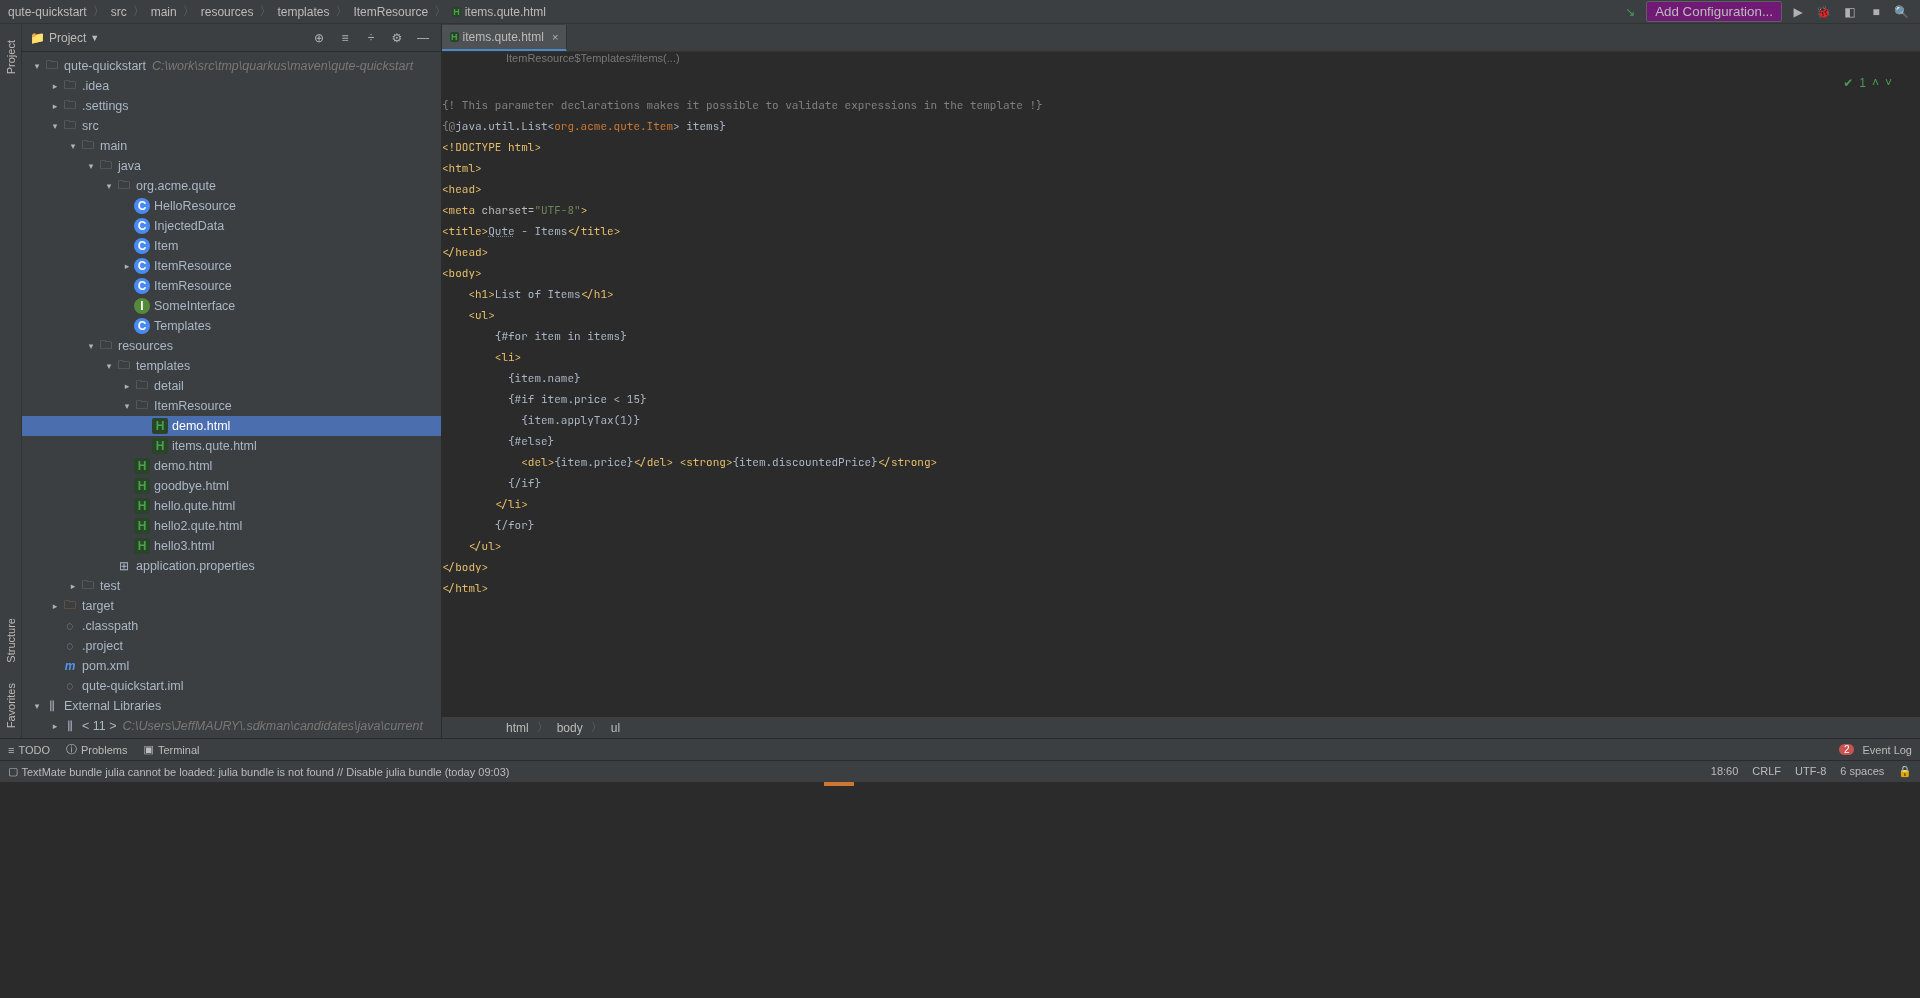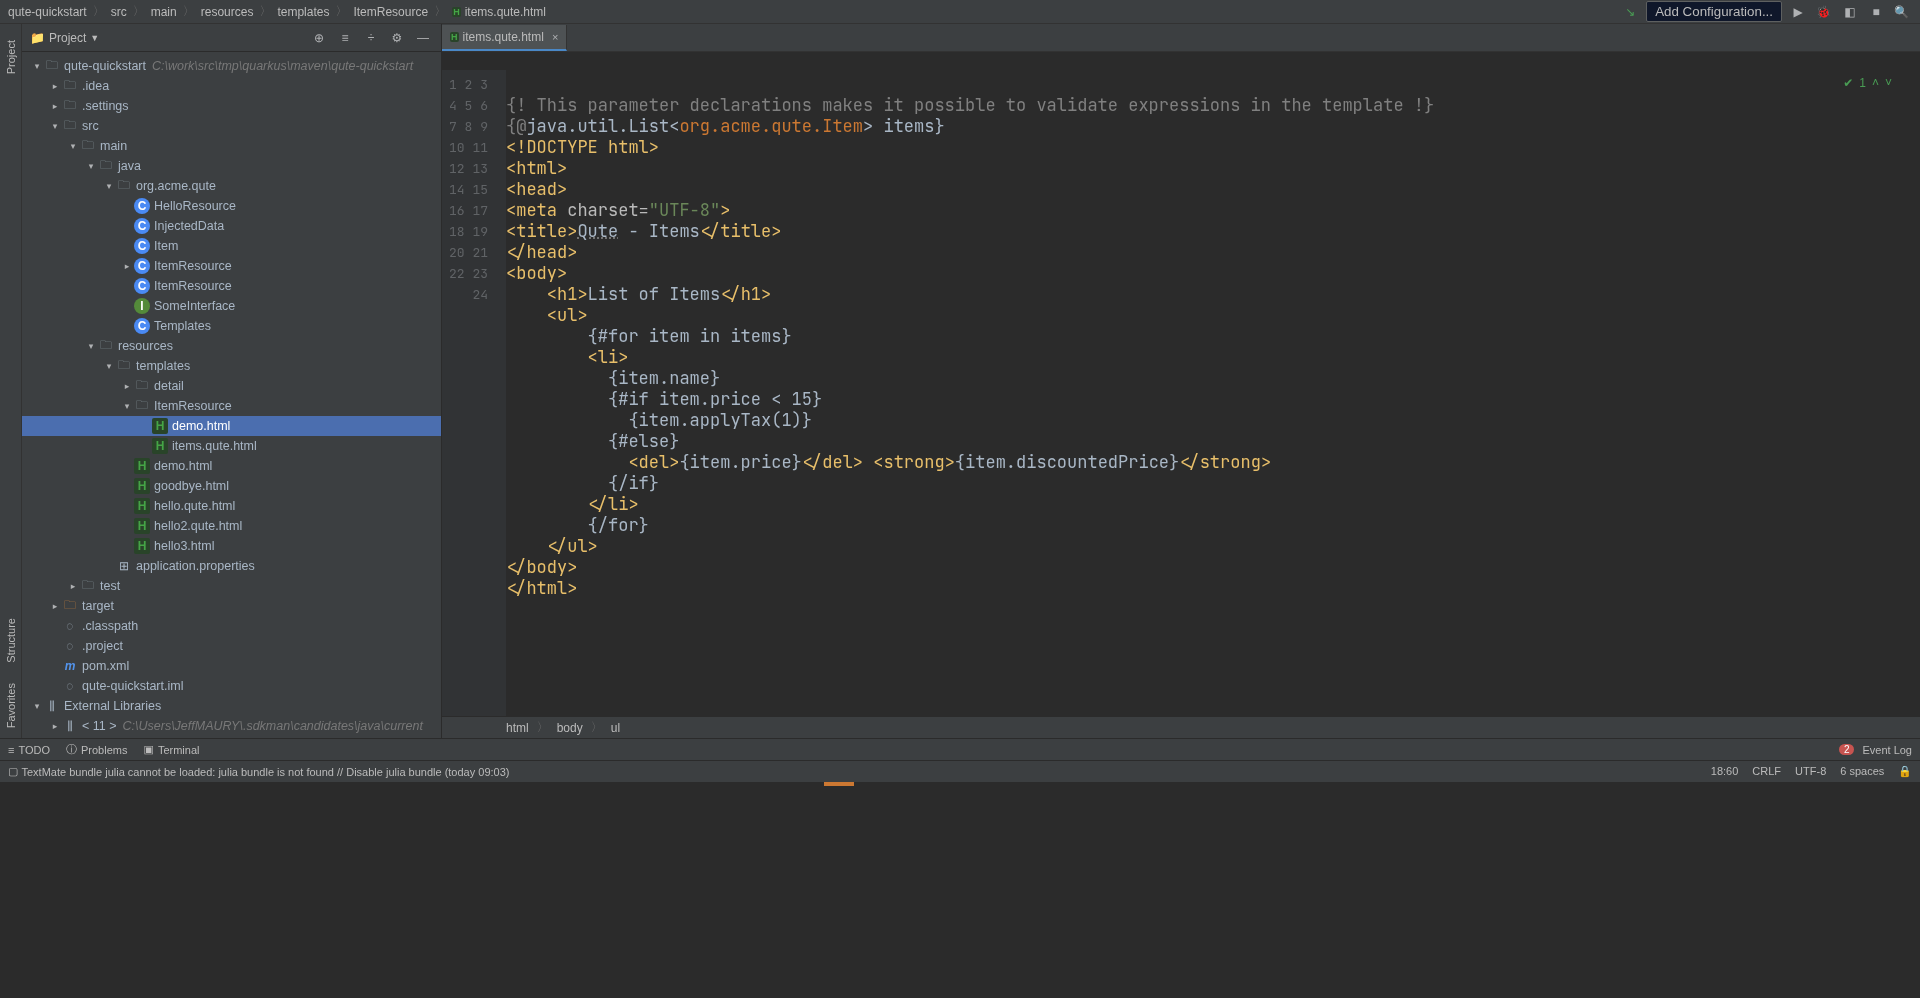--- a/index.html
+++ b/index.html
@@ -2,21 +2,21 @@
 <html><head>
 <meta charset="utf-8">
 <style>
 * { margin: 0; padding: 0; box-sizing: border-box; }
 body { font-family: "Segoe UI", Arial, sans-serif; font-size: 12px; background: #2b2b2b; color: #a9b7c6; overflow: hidden; height: 998px; width: 1920px; }
 .top-bar { height: 24px; background: #3c3f41; display: flex; align-items: center; padding: 0 8px; border-bottom: 1px solid #323232; }
 .breadcrumb { display: flex; align-items: center; gap: 4px; color: #bbbbbb; }
 .breadcrumb .sep { color: #6c6c6c; margin: 0 2px; }
 .breadcrumb .item { cursor: pointer; }
 .top-right { margin-left: auto; display: flex; align-items: center; gap: 6px; }
-.add-config { background: #0f172a; border: 1px solid #5e6060; padding: 2px 8px; color: #bbbbbb; cursor: pointer; border-radius: 2px; }
+.add-config { background: #701a75; border: 1px solid #5e6060; padding: 2px 8px; color: #bbbbbb; cursor: pointer; border-radius: 2px; }
 .icon-btn { width: 20px; height: 20px; display: inline-flex; align-items: center; justify-content: center; color: #afb1b3; cursor: pointer; }
 .main-area { display: flex; height: 714px; }
 .left-rail { width: 22px; background: #3c3f41; border-right: 1px solid #323232; display: flex; flex-direction: column; align-items: center; padding-top: 6px; }
 .left-rail .vlabel { writing-mode: vertical-rl; transform: rotate(180deg); font-size: 11px; color: #bbbbbb; margin: 10px 0; cursor: pointer; }
 .sidebar { width: 420px; background: #3c3f41; border-right: 1px solid #2b2b2b; display: flex; flex-direction: column; }
 .sidebar-header { height: 28px; background: #3c3f41; border-bottom: 1px solid #2b2b2b; display: flex; align-items: center; padding: 0 8px; }
 .sidebar-header .title { display: flex; align-items: center; gap: 4px; color: #bbbbbb; cursor: pointer; }
 .sidebar-header .actions { margin-left: auto; display: flex; gap: 6px; }
 .tree { flex: 1; overflow-y: auto; padding: 4px 0; font-size: 12.5px; }
 .tree-row { display: flex; align-items: center; height: 20px; padding-right: 4px; cursor: pointer; white-space: nowrap; }
@@ -31,21 +31,21 @@
 .iface-icon { background: #548a3a; color:#fff; border-radius:50%; width:14px; height:14px; font-size:9px; font-weight:bold; }
 .xml-icon { color: #5394ec; font-weight: bold; font-style: italic; }
 .editor-area { flex: 1; display: flex; flex-direction: column; background: #2b2b2b; }
 .tab-bar { height: 28px; background: #3c3f41; display: flex; align-items: flex-end; border-bottom: 1px solid #323232; }
 .tab { height: 26px; background: #515658; padding: 0 8px; display: flex; align-items: center; gap: 4px; border-right: 1px solid #323232; color: #bbbbbb; cursor: pointer; position: relative; }
 .tab.active { background: #4e5254; border-bottom: 2px solid #4a88c7; }
 .tab .close { color: #afb1b3; font-size: 11px; cursor: pointer; margin-left: 4px; }
 .editor-crumb { height: 18px; padding: 0 0 0 64px; color: #787878; font-size: 11px; line-height: 13px; }
 .code-wrap { flex: 1; display: flex; overflow: hidden; position:relative; }
 .gutter { width: 64px; background: #313335; color: #606366; text-align: right; padding: 4px 18px 4px 0; font-family: "Consolas","JetBrains Mono",monospace; font-size: 13px; line-height: 21px; }
-.code { flex: 1; padding: 4px 0 4px 0; font-family: "Consolas","JetBrains Mono",monospace; font-size: 17px; line-height: 21px; white-space: pre; overflow: auto; position:relative; }
+.code { flex: 1; padding: 4px 0 4px 0; font-family: "Consolas","JetBrains Mono",monospace; font-size: 11px; line-height: 21px; white-space: pre; overflow: auto; position:relative; }
 .overlay-mark { position:absolute; right:28px; top:6px; color:#499c54; font-size:12px; display:flex; align-items:center; gap:6px;}
 .c-tag { color: #e8bf6a; }
 .c-attr { color: #bababa; }
 .c-str { color: #6a8759; }
 .c-doc { color: #e8bf6a; }
 .c-kw { color: #cc7832; }
 .c-txt { color: #a9b7c6; }
 .c-tmpl { color: #808080; }
 .c-ident { color: #a9b7c6; }
 .c-type { color: #a9b7c6; text-decoration: underline dotted #808080; }
@@ -294,53 +294,29 @@
 
   <div class="editor-area">
     <div class="tab-bar">
       <div class="tab active">
         <span class="ticon html-icon">H</span>
         <span>items.qute.html</span>
         <span class="close">×</span>
       </div>
     </div>
     <div class="editor-crumb">
+      <div>ItemResource$Templates#items(...)</div>
     </div>
     <div class="code-wrap">
       <div class="overlay-mark">
         <span style="color:#499c54">✔</span>
           <span>1</span>
         <span>˄</span>
         <span>˅</span>
       </div>
-      <div class="gutter" id="gutter">1
-2
-3
-4
-5
-6
-7
-8
-9
-10
-11
-12
-13
-14
-15
-16
-17
-18
-19
-20
-21
-22
-23
-24
-</div>
       <div class="code">
 <span class="c-tmpl">{! </span><span class="c-tmpl">This parameter declarations makes it possible to validate expressions in the template</span><span class="c-tmpl"> !}</span>
 <span class="c-tmpl">{@</span><span class="c-ident">java.util.List</span><span class="c-ident">&lt;</span><span class="c-kw">org.acme.qute.Item</span><span class="c-ident">&gt; items}</span>
 <span class="c-doc">&lt;!DOCTYPE html&gt;</span>
 <span class="c-doc">&lt;</span><span class="c-tag">html</span><span class="c-doc">&gt;</span>
 <span class="c-doc">&lt;</span><span class="c-tag">head</span><span class="c-doc">&gt;</span>
 <span class="c-doc">&lt;</span><span class="c-tag">meta </span><span class="c-attr">charset=</span><span class="c-str">"UTF-8"</span><span class="c-doc">&gt;</span>
 <span class="c-doc">&lt;</span><span class="c-tag">title</span><span class="c-doc">&gt;</span><span class="c-type">Qute</span><span class="c-txt"> - Items</span><span class="c-doc">&lt;/</span><span class="c-tag">title</span><span class="c-doc">&gt;</span>
 <span class="c-doc">&lt;/</span><span class="c-tag">head</span><span class="c-doc">&gt;</span>
 <span class="c-doc">&lt;</span><span class="c-tag">body</span><span class="c-doc">&gt;</span>

